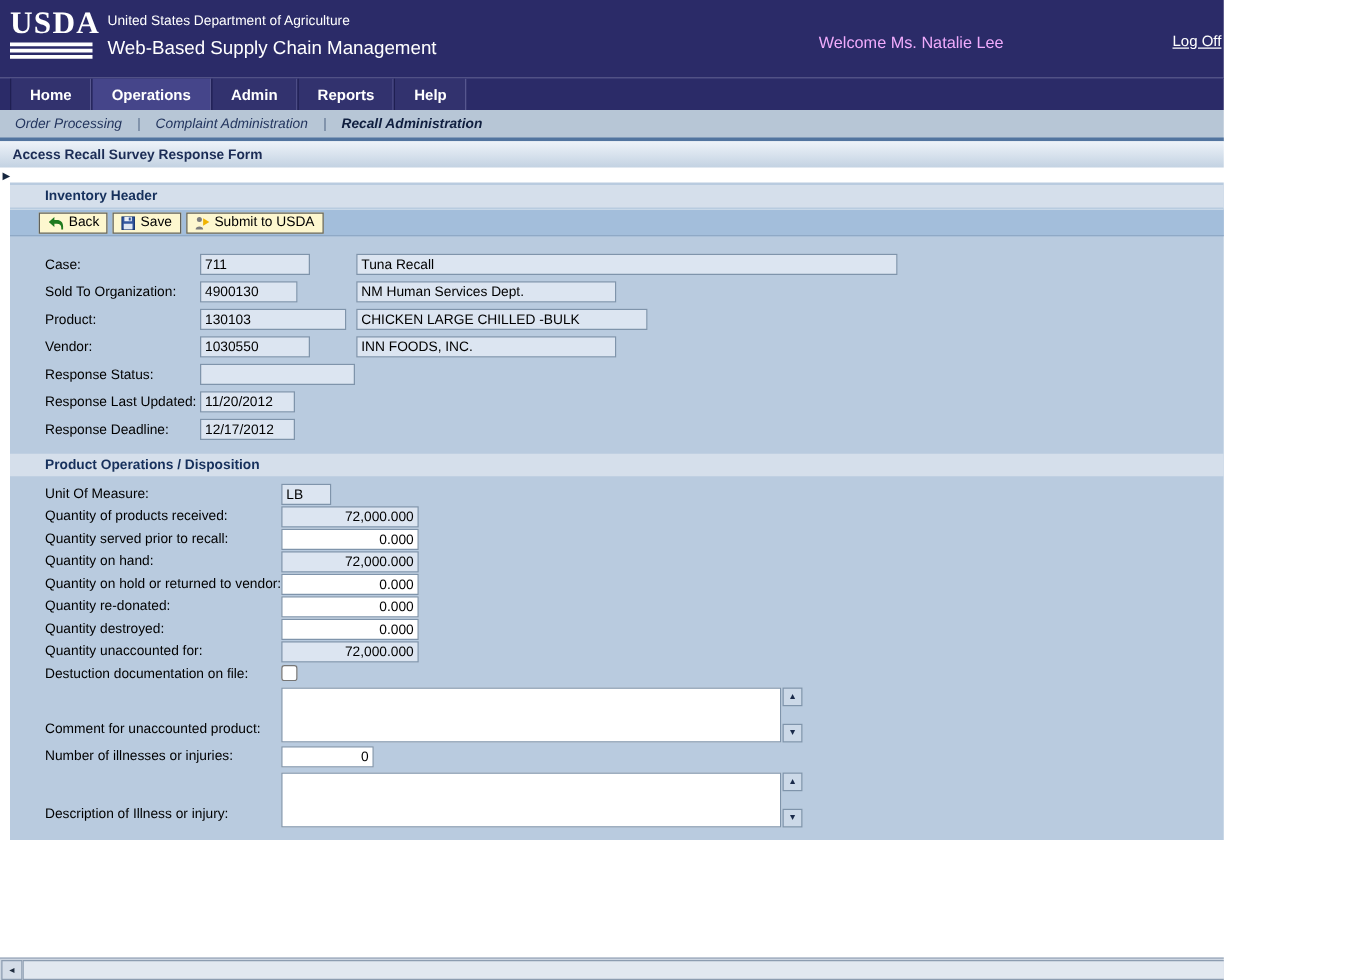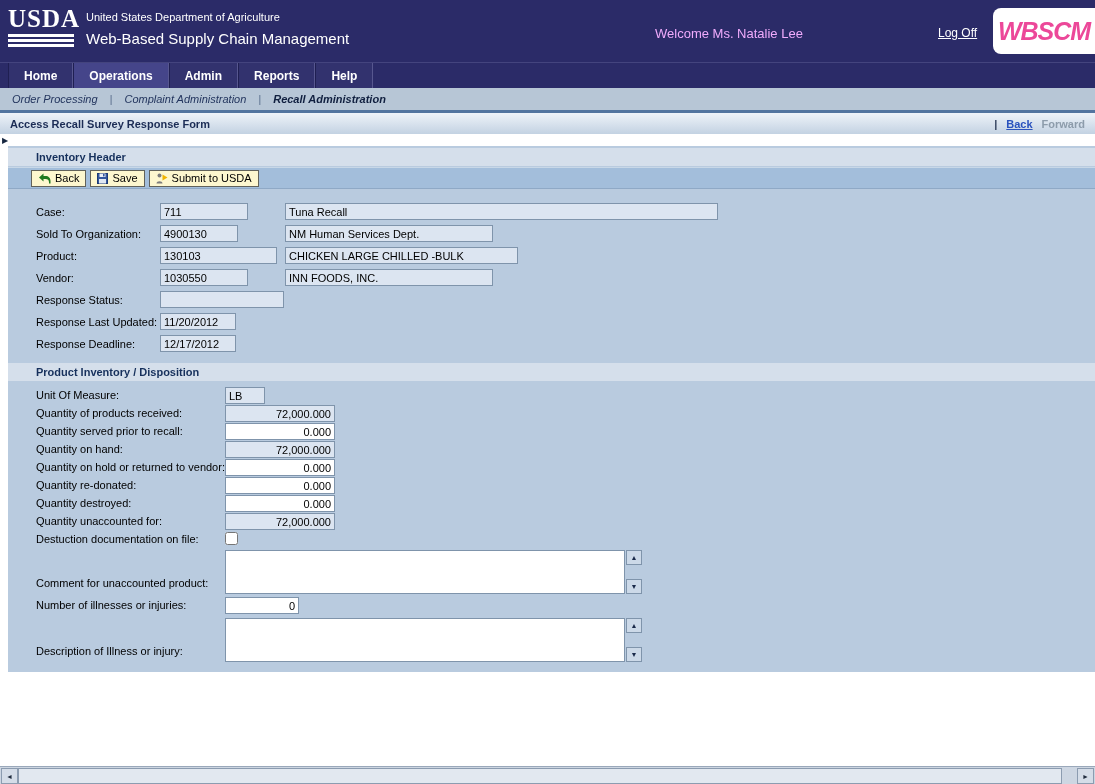--- a/index.html
+++ b/index.html
@@ -1,18 +1,18 @@
 <!DOCTYPE html>
 <html><head>
 <meta charset="utf-8">
 <style>
   * { margin:0; padding:0; box-sizing:border-box; }
   html,body { width:1095px; height:784px; }
   body { font-family:"Liberation Sans", sans-serif; background:#fff; overflow:hidden; }
-  .app { position:relative; width:1095px; height:784px; background:#fff; overflow:hidden; }
+  .app { position:relative; width:979px; height:784px; background:#fff; overflow:hidden; }
 
   
   .topbar { position:absolute; left:0; top:0; width:1095px; height:62px; background:#2b2b68; }
   .usda-logo { position:absolute; left:8px; top:6px; width:72px; color:#fff; }
   .usda-text { font-family:"Liberation Serif", serif; font-weight:bold; font-size:25px; line-height:26px; letter-spacing:1px; }
   .usda-stripes div { height:3px; background:#fff; margin-top:2px; width:66px; }
   .dept { position:absolute; left:86px; top:11px; color:#fff; font-size:11px; }
   .app-title { position:absolute; left:86px; top:30px; color:#fff; font-size:15px; }
   .welcome { position:absolute; left:655px; top:26px; color:#f0abfc; font-size:13px; }
   .logoff { position:absolute; left:938px; top:26px; color:#fff; font-size:12px; text-decoration:underline; cursor:pointer; }
@@ -189,21 +189,21 @@
       <div class="row">
         <label class="flabel">Response Last Updated:</label>
         <input class="fld c1" style="width: 76px;" readonly="" value="11/20/2012">
       </div>
       <div class="row">
         <label class="flabel">Response Deadline:</label>
         <input class="fld c1" style="width: 76px;" readonly="" value="12/17/2012">
       </div>
     </div>
 
-    <div class="section-strip strip2">Product Inventory / Disposition</div>
+    <div class="section-strip strip2">Product Operations / Disposition</div>
 
     <div class="inv-form">
       <div class="inv-row">
         <label class="flabel">Unit Of Measure:</label>
         <input class="fld ci" style="width: 40px;" readonly="" value="LB">
       </div>
       <div class="inv-row">
         <label class="flabel">Quantity of products received:</label>
         <input class="fld ci num" style="width: 110px;" readonly="" value="72,000.000">
       </div>

